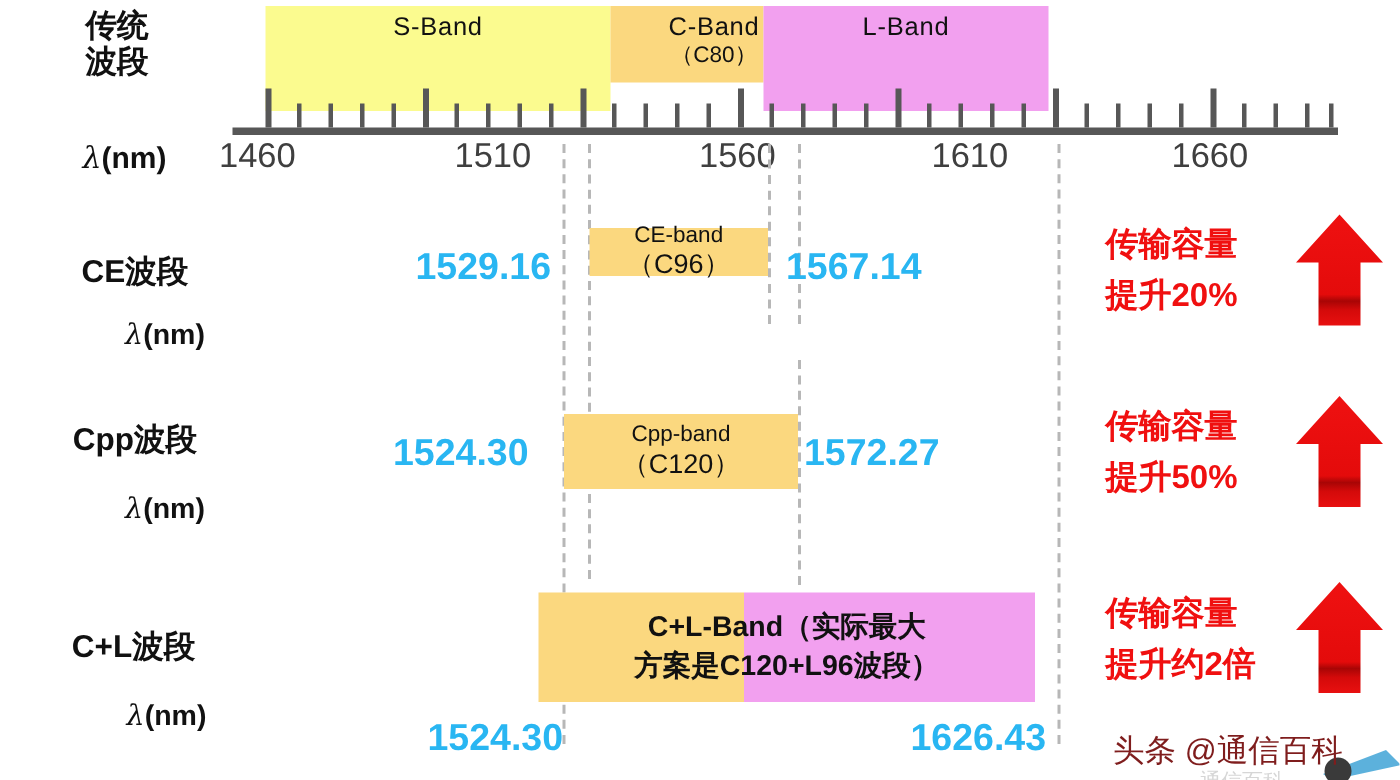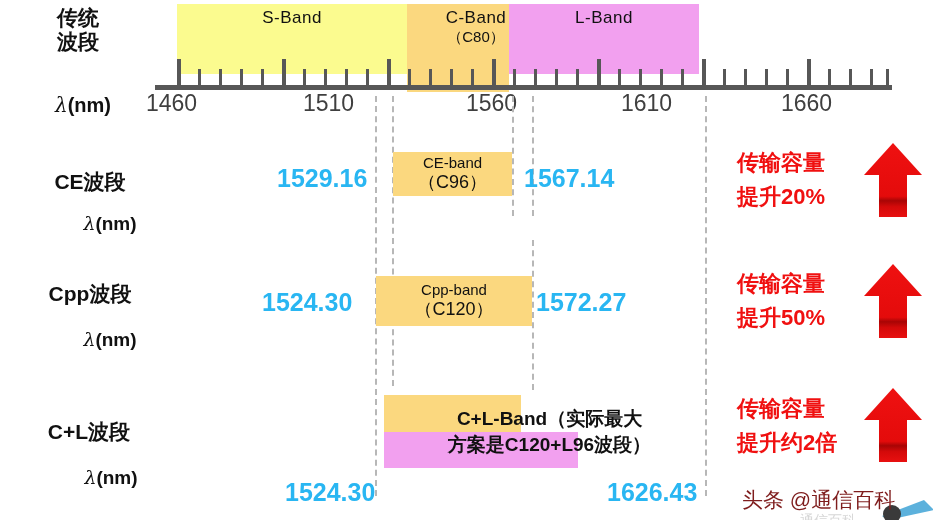--- a/index.html
+++ b/index.html
@@ -130,21 +130,21 @@
 
   <div class="abs band s-band" style="left:177px;top:4px;width:230px;height:70px;">
     <span class="b1">S-Band</span>
   </div>
 
   <div class="abs row-label" style="left:18px;top:6px;width:120px;">
     <div>传统</div>
     <div>波段</div>
   </div>
 
-  <div class="abs band c-band" style="left:407px;top:4px;width:102px;height:88px;padding-left:36px;">
+  <div class="abs band c-band" style="left:407px;top:4px;width:102px;height:51px;padding-left:36px;">
     <span class="b1">C-Band</span>
     <span class="b2">（C80）</span>
   </div>
 
   <div class="abs band l-band" style="left:509px;top:4px;width:190px;height:70px;">
     <span class="b1">L-Band</span>
   </div>
 
   <div class="abs ruler-base" style="left:155px;top:85px;width:737px;height:5px;"></div>
 
@@ -202,21 +202,21 @@
   <div class="vguide" style="left:532px;top:96px;height:120px;"></div>
   <div class="vguide" style="left:532px;top:240px;height:150px;"></div>
   <div class="vguide" style="left:705px;top:96px;height:400px;"></div>
 
   <div class="abs row-label" style="left:20px;top:170px;width:140px;">CE波段</div>
   <div class="abs lam-label" style="left:40px;top:212px;width:140px;">
     <span class="lam">λ</span><span>(nm)</span>
   </div>
 
   <div class="wl" style="left:277px;top:164px;">1529.16</div>
-  <div class="abs subband" style="left:393px;top:152px;width:119px;height:44px;">
+  <div class="abs subband" style="left:393px;top:152px;width:119px;height:32px;">
     <span>CE-band</span>
     <span class="s2">（C96）</span>
   </div>
   <div class="wl" style="left:524px;top:164px;">1567.14</div>
 
   <div class="cap" style="left:737px;top:146px;">
     <div>传输容量</div>
     <div>提升20%</div>
   </div>
   <svg class="arrow" style="left:862px;top:141px;" width="62" height="80" viewBox="0 0 62 80">
@@ -250,21 +250,21 @@
   </div>
   <svg class="arrow" style="left:862px;top:262px;" width="62" height="80" viewBox="0 0 62 80">
     <polygon points="31,2 60,34 45,34 45,76 17,76 17,34 2,34" fill="url(#ga1)"></polygon>
   </svg>
 
   <div class="abs row-label" style="left:14px;top:420px;width:150px;">C+L波段</div>
   <div class="abs lam-label" style="left:36px;top:466px;width:150px;">
     <span class="lam">λ</span><span>(nm)</span>
   </div>
 
-  <div class="abs cl-box" style="left:384px;top:395px;width:331px;height:73px;flex-direction:column;">
+  <div class="abs cl-box" style="left:359px;top:395px;width:331px;height:73px;">
     <div class="left" style="width:137px;height:100%;"></div>
     <div class="right" style="width:194px;height:100%;"></div>
     <div class="cl-text">
       <span>C+L-Band（实际最大</span>
       <span>方案是C120+L96波段）</span>
     </div>
   </div>
 
   <div class="wl" style="left:285px;top:478px;">1524.30</div>
   <div class="wl" style="left:607px;top:478px;">1626.43</div>

